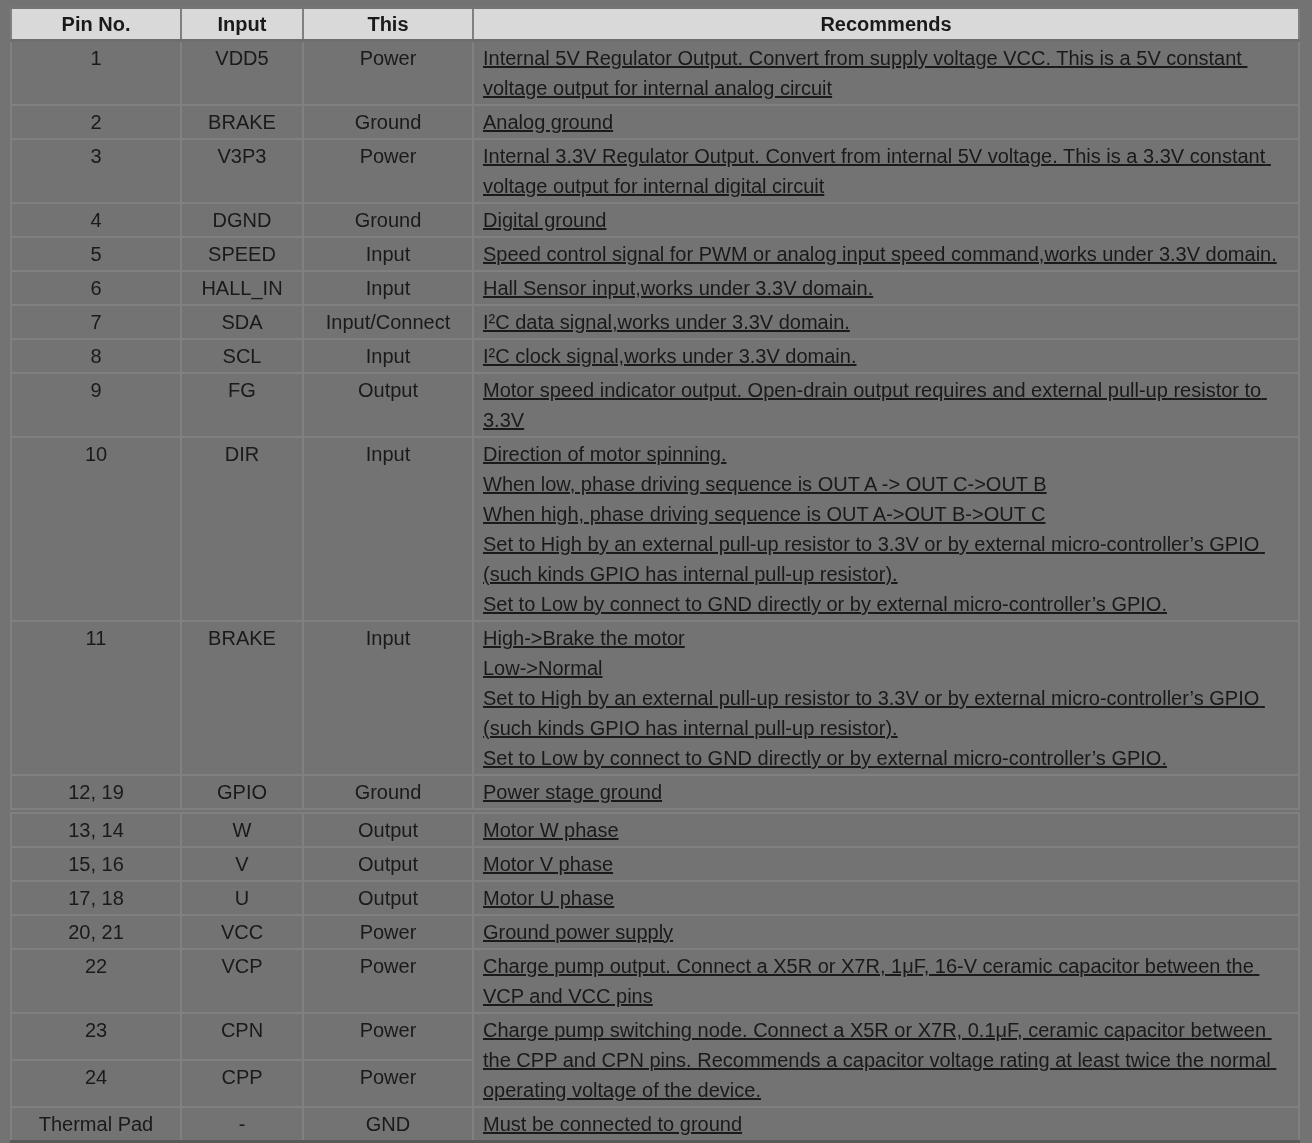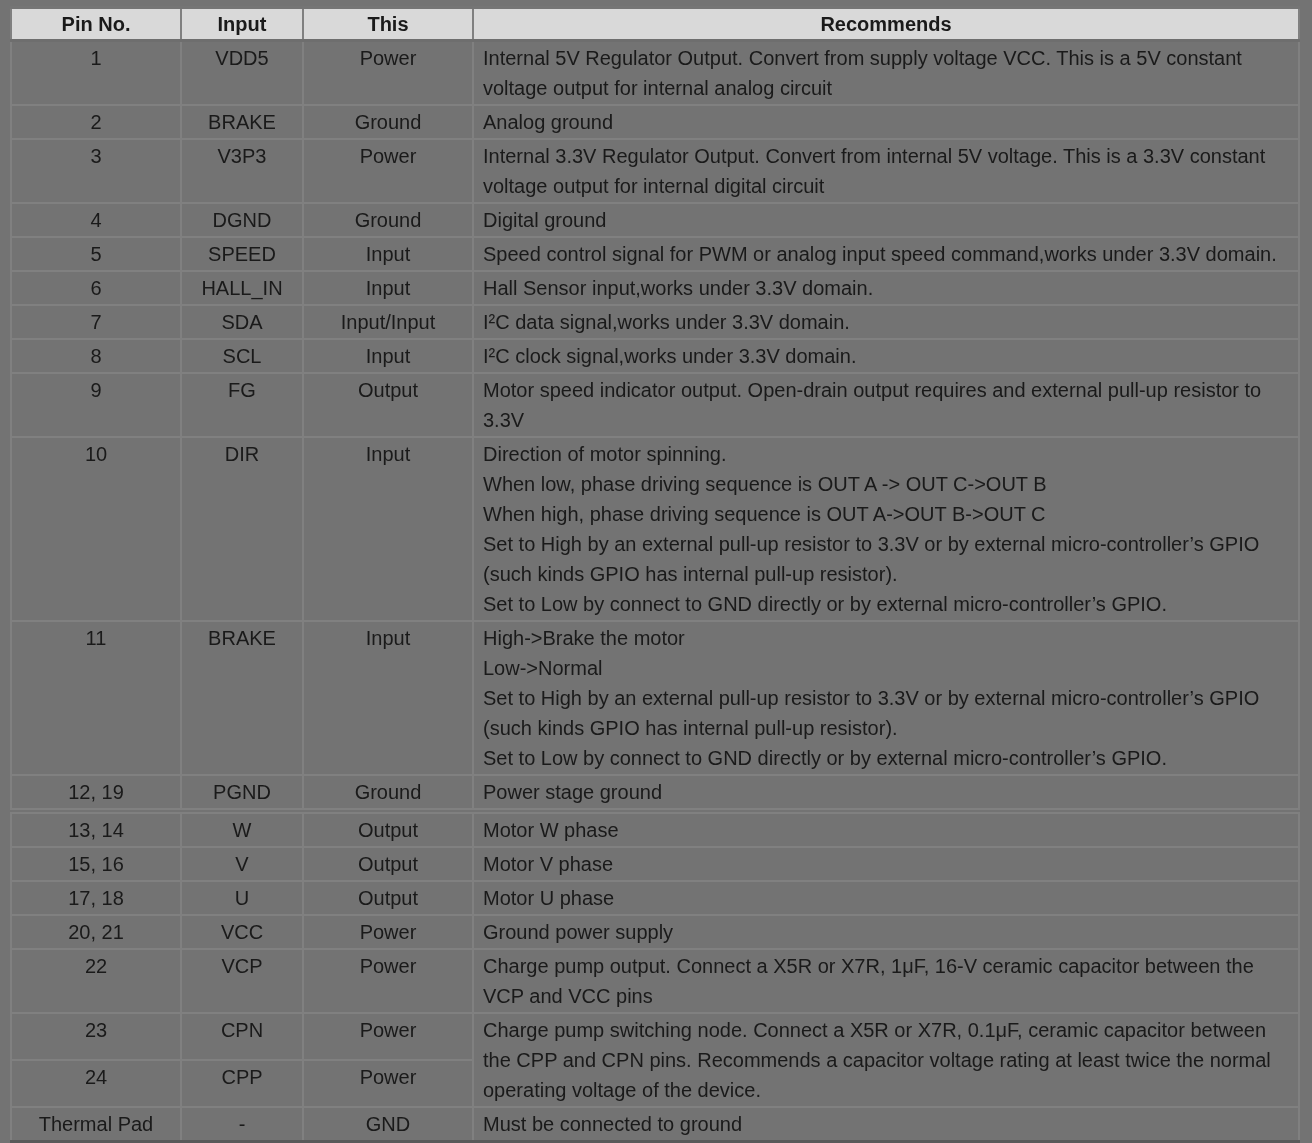--- a/index.html
+++ b/index.html
@@ -36,20 +36,21 @@
     text-align: center;
     height: 30px;
     border-bottom: 3px solid #6e6e6e;
     padding: 0 4px;
   }
   td.cell-center { text-align: center; }
   td.cell-desc {
     text-align: left;
     padding: 1px 0 1px 9px;
     white-space: pre-wrap;
+    text-decoration: underline;
   }
   tr.thick-top td { border-top: 6px double #808080; }
 </style>
 </head>
 <body>
 
 <div class="page">
   <table class="pin-table">
     <colgroup>
       <col class="c1">
@@ -98,21 +99,21 @@
       </tr>
       <tr>
         <td class="cell-center">6</td>
         <td class="cell-center">HALL_IN</td>
         <td class="cell-center">Input</td>
         <td class="cell-desc">Hall Sensor input,works under 3.3V domain.</td>
       </tr>
       <tr>
         <td class="cell-center">7</td>
         <td class="cell-center">SDA</td>
-        <td class="cell-center">Input/Input</td>
+        <td class="cell-center">Input/Connect</td>
         <td class="cell-desc">I²C data signal,works under 3.3V domain.</td>
       </tr>
       <tr>
         <td class="cell-center">8</td>
         <td class="cell-center">SCL</td>
         <td class="cell-center">Input</td>
         <td class="cell-desc">I²C clock signal,works under 3.3V domain.</td>
       </tr>
       <tr>
         <td class="cell-center">9</td>
@@ -134,21 +135,21 @@
         <td class="cell-center">11</td>
         <td class="cell-center">BRAKE</td>
         <td class="cell-center">Input</td>
         <td class="cell-desc">High-&gt;Brake the motor
 Low-&gt;Normal
 Set to High by an external pull-up resistor to 3.3V or by external micro-controller’s GPIO (such kinds GPIO has internal pull-up resistor).
 Set to Low by connect to GND directly or by external micro-controller’s GPIO.</td>
       </tr>
       <tr>
         <td class="cell-center">12, 19</td>
-        <td class="cell-center">PGND</td>
+        <td class="cell-center">GPIO</td>
         <td class="cell-center">Ground</td>
         <td class="cell-desc">Power stage ground</td>
       </tr>
       <tr class="thick-top">
         <td class="cell-center">13, 14</td>
         <td class="cell-center">W</td>
         <td class="cell-center">Output</td>
         <td class="cell-desc">Motor W phase</td>
       </tr>
       <tr>

